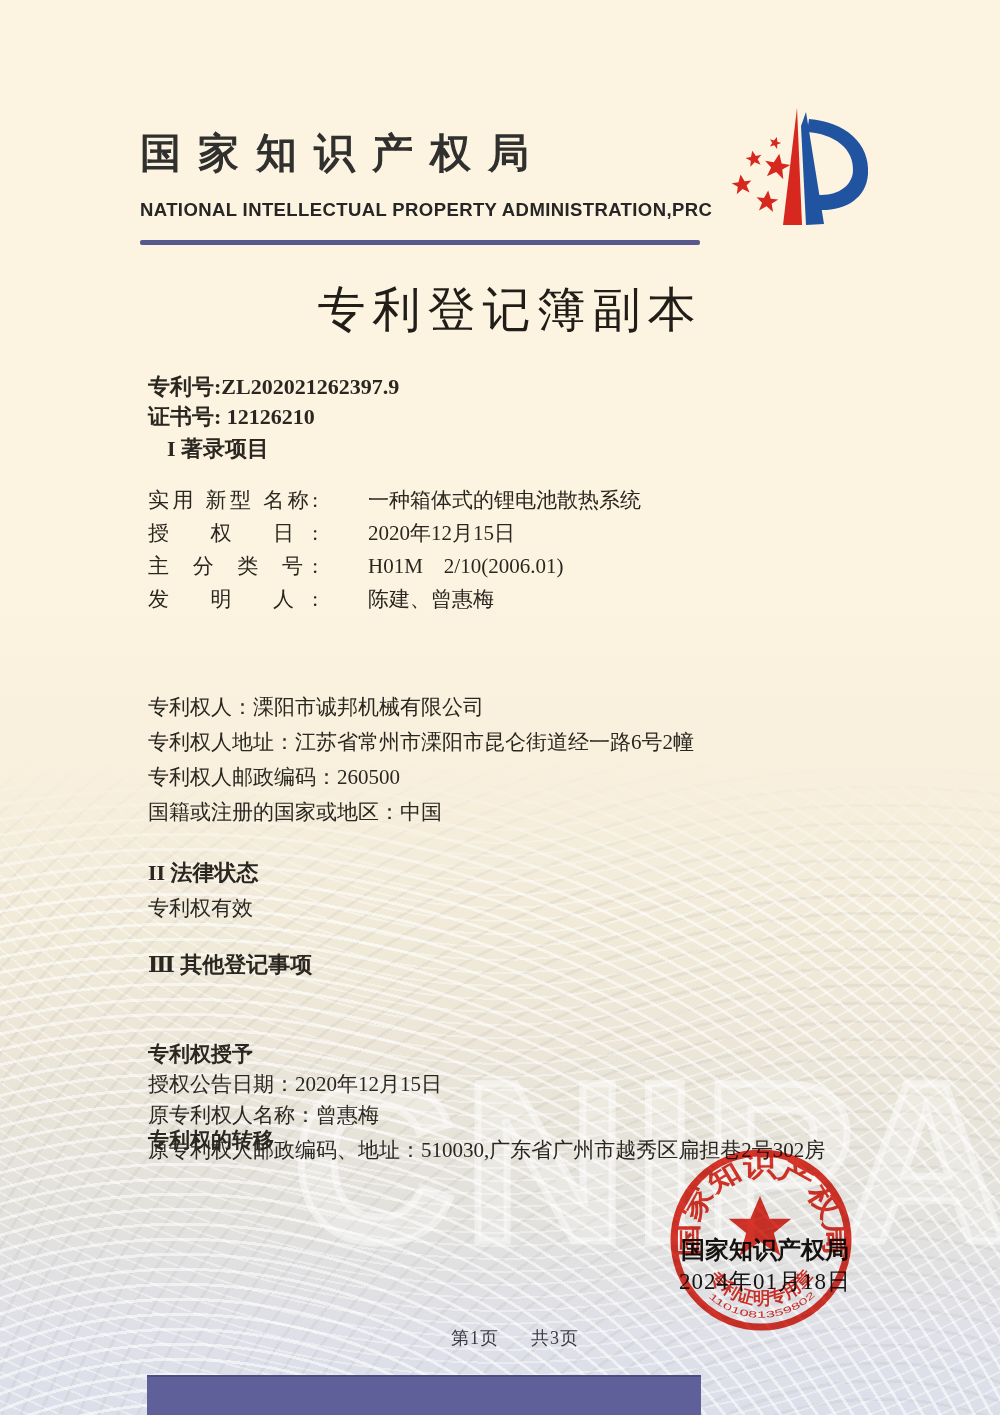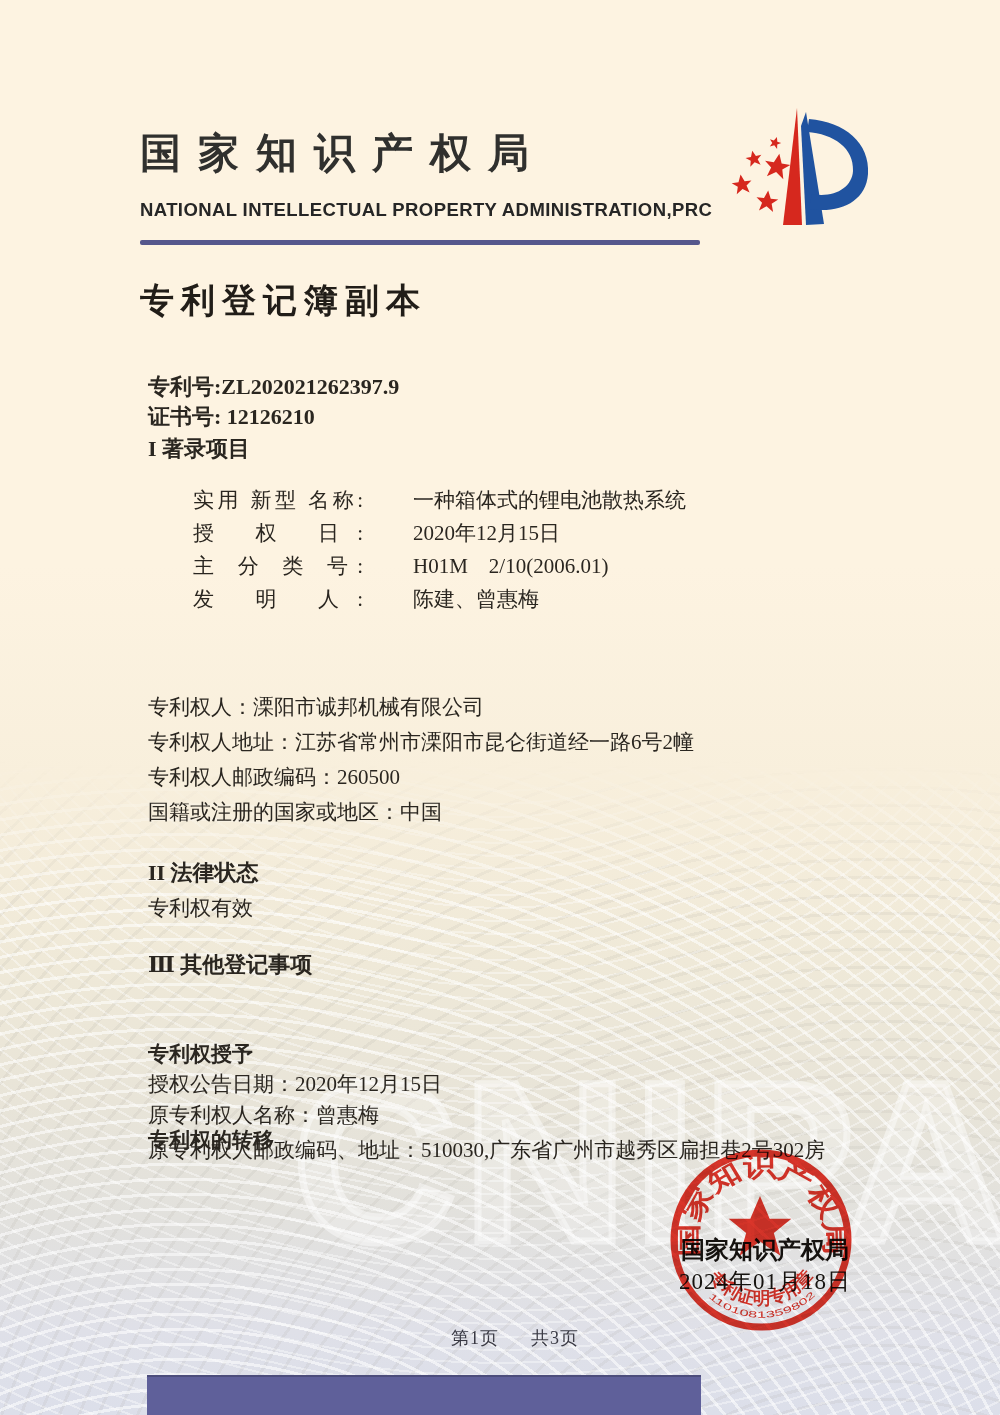--- a/index.html
+++ b/index.html
@@ -46,34 +46,34 @@
     font-size:18.5px;font-weight:700;letter-spacing:.4px;color:#262626;
     white-space:nowrap;
   }
   .rule{
     position:absolute;left:140px;top:240px;width:560px;height:5px;
     border-radius:2px;
   }
   .logo{position:absolute;left:693px;top:86px;}
   .doc-title{
     position:absolute;left:140px;top:278px;width:740px;
-    font-size:34px;font-weight:700;letter-spacing:7px;
+    text-align:center;font-size:48px;font-weight:400;letter-spacing:7px;
     color:#211d18;white-space:nowrap;
   }
   .meta-row{
     position:absolute;left:148px;top:372px;width:698px;
     display:flex;justify-content:space-between;
     font-size:22px;
     flex-direction:column;
   }
   .h-bold{font-weight:700;}
   .sec-head{position:absolute;left:148px;font-size:22px;font-weight:700;white-space:nowrap;}
   .plain{position:absolute;left:148px;font-size:21px;white-space:pre;}
   .biblio{position:absolute;left:148px;top:484px;font-size:21px;line-height:33px;}
-  .biblio .row{white-space:nowrap;margin-left:45px;}
+  .biblio .row{white-space:nowrap;}
   .biblio .lbl{
     display:inline-block;width:170px;
     text-align:justify;text-align-last:justify;
     vertical-align:top;
   }
   .biblio .val{margin-left:50px;white-space:pre;}
   .holder{position:absolute;left:148px;top:690px;font-size:21px;line-height:35px;white-space:nowrap;}
   .transfer-lines{position:absolute;left:148px;top:1098px;font-size:21px;line-height:35px;white-space:nowrap;}
   .stamp-label{
     position:absolute;left:655px;top:1234px;width:220px;text-align:center;
@@ -127,21 +127,21 @@
     </g>
   </svg>
 
   <div class="doc-title">专利登记簿副本</div>
 
   <div class="meta-row">
     <span class="h-bold">专利号:ZL202021262397.9</span>
     <span class="h-bold">证书号: 12126210</span>
   </div>
 
-  <div class="sec-head" style="top:434px;">I 著录项目</div>
+  <div class="sec-head" style="top:434px;margin-left:19px;">I 著录项目</div>
 
   <div class="biblio">
     <div class="row">
       <span class="lbl">实用 新型 名称:</span><span class="val">一种箱体式的锂电池散热系统</span>
     </div>
     <div class="row">
       <span class="lbl">授 权 日:</span><span class="val">2020年12月15日</span>
     </div>
     <div class="row">
       <span class="lbl">主 分 类 号:</span><span class="val">H01M    2/10(2006.01)</span>

